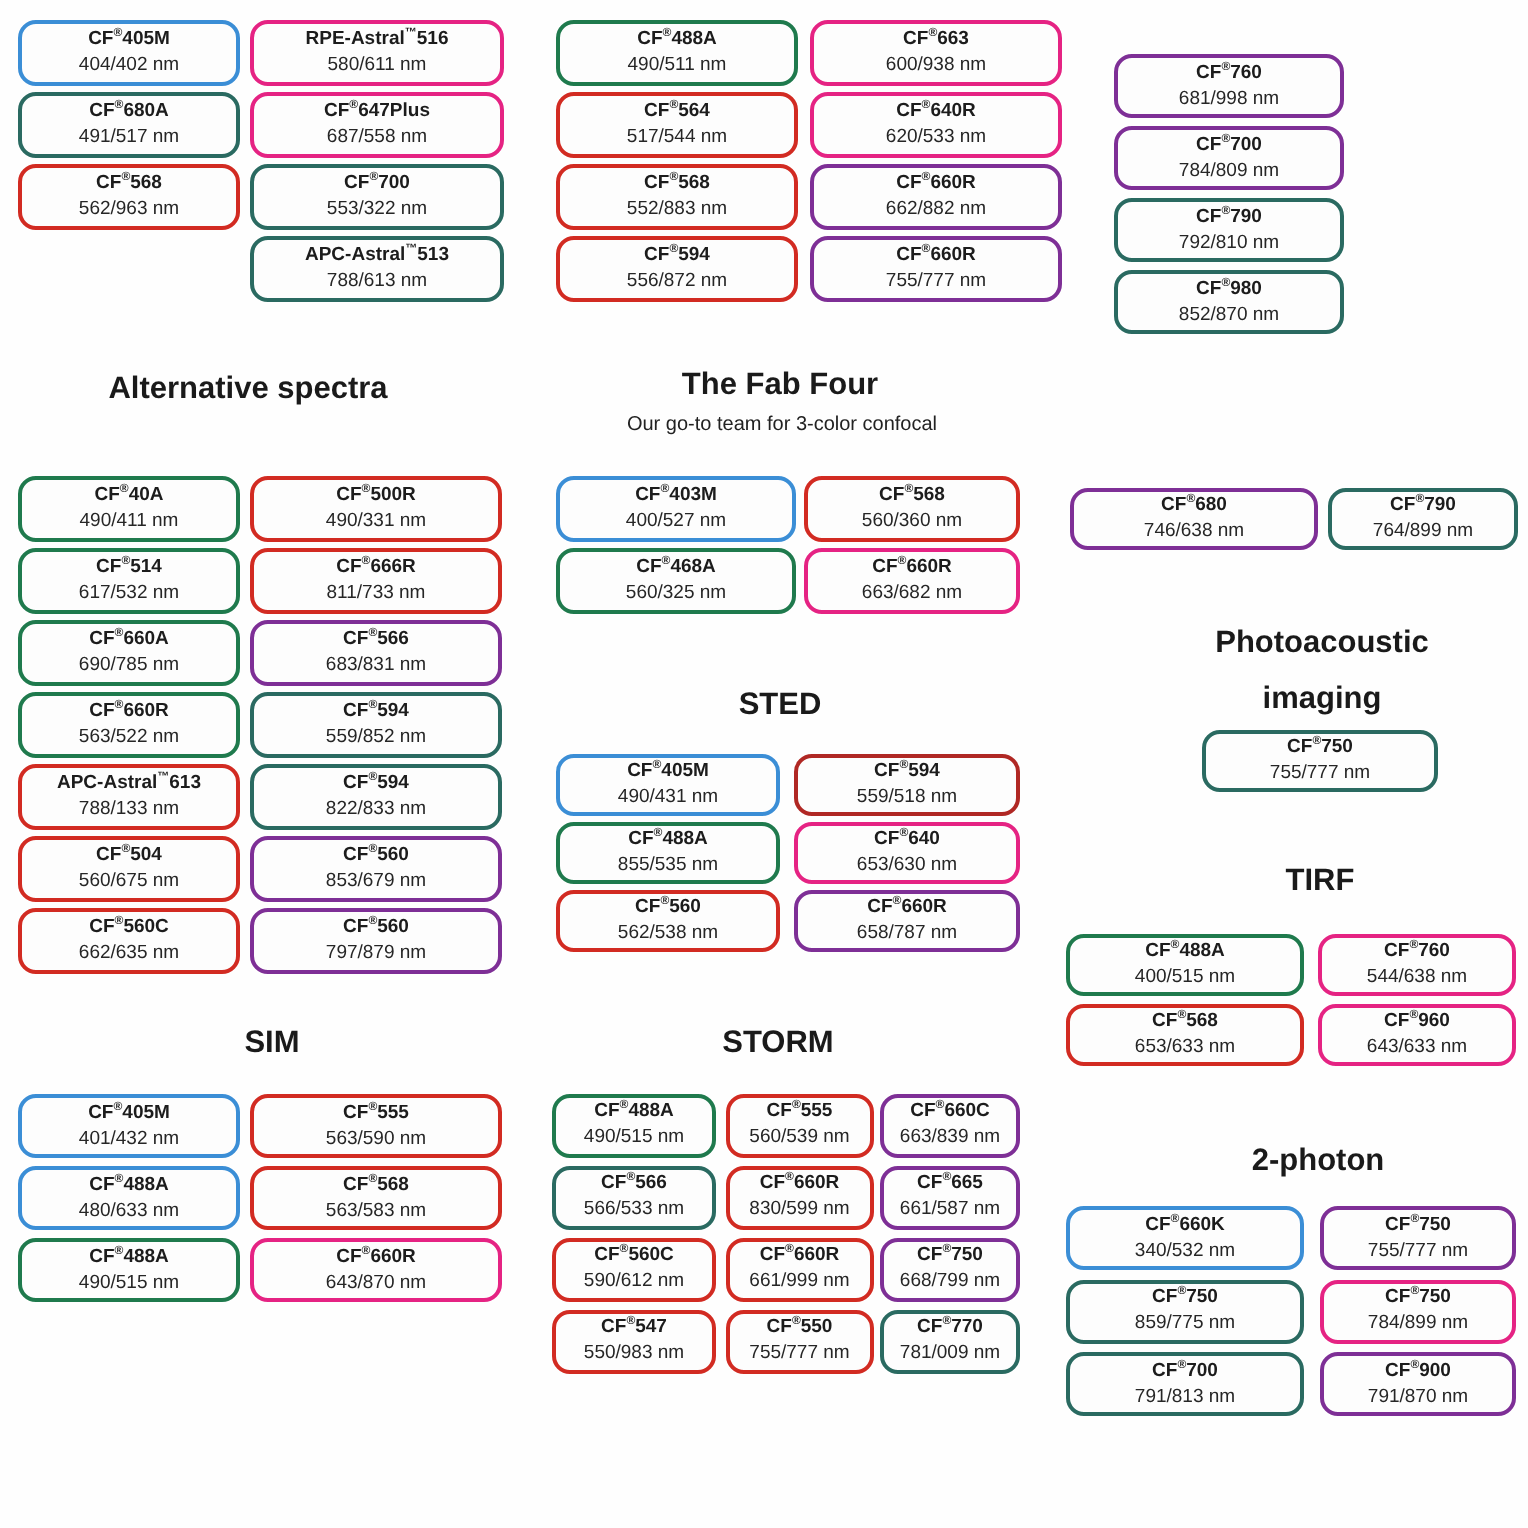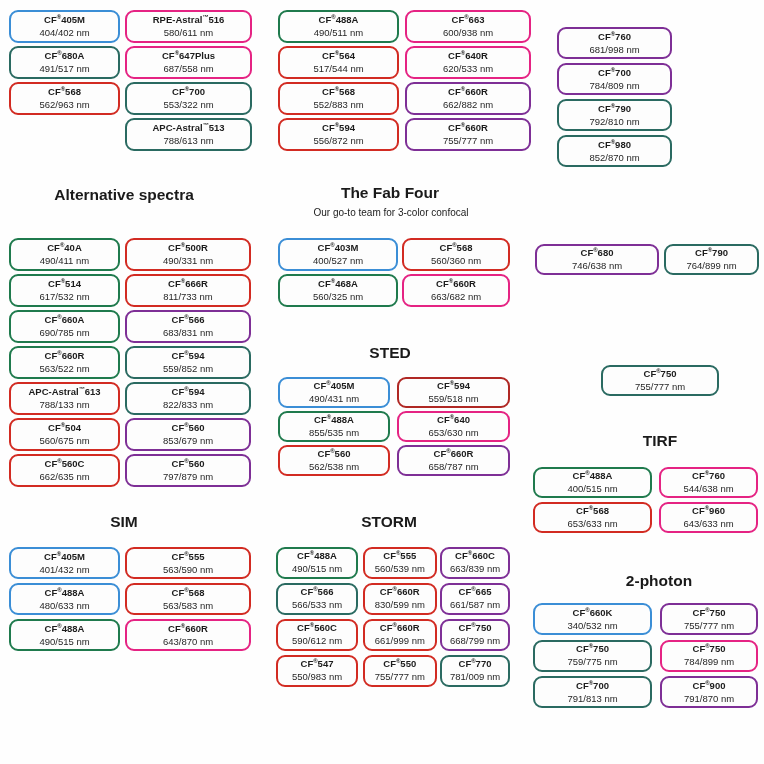--- a/index.html
+++ b/index.html
@@ -30,21 +30,21 @@
   #fab-sub{left:391px;top:207px;}
   #fab-1{left:278px;top:238px;width:120px;}#fab-1 .pill{height:32.5px;margin-bottom:3.5px;}
   #fab-2{left:402px;top:238px;width:108px;}#fab-2 .pill{height:32.5px;margin-bottom:3.5px;}
   #pair-l{left:535px;top:244px;width:124px;}#pair-l .pill{height:31px;}
   #pair-r{left:664px;top:244px;width:95px;} #pair-r .pill{height:31px;}
   #photo-title{left:661px;top:308px;line-height:28px;}
   #photo-1{left:601px;top:365px;width:118px;}#photo-1 .pill{height:31px;}
   #sted-title{left:390px;top:345px;}
   #sted-1{left:278px;top:377px;width:112px;}#sted-1 .pill{height:31px;margin-bottom:3px;}
   #sted-2{left:397px;top:377px;width:113px;}#sted-2 .pill{height:31px;margin-bottom:3px;}
-  #sim-title{left:124px;top:514px;}
+  #sim-title{left:136px;top:514px;}
   #sim-1{left:9px;top:547px;width:111px;}  #sim-1 .pill{height:32px;margin-bottom:4px;}
   #sim-2{left:125px;top:547px;width:126px;}#sim-2 .pill{height:32px;margin-bottom:4px;}
   #storm-title{left:389px;top:514px;}
   #storm-1{left:276px;top:547px;width:82px;}  #storm-1 .pill{height:31.5px;margin-bottom:4.5px;}
   #storm-2{left:363px;top:547px;width:73.5px;}#storm-2 .pill{height:31.5px;margin-bottom:4.5px;}
   #storm-3{left:440px;top:547px;width:70px;}  #storm-3 .pill{height:31.5px;margin-bottom:4.5px;}
   #tirf-title{left:660px;top:433px;}
   #tirf-1{left:533px;top:467px;width:119px;}#tirf-1 .pill{height:31px;margin-bottom:3.5px;}
   #tirf-2{left:659px;top:467px;width:99px;} #tirf-2 .pill{height:31px;margin-bottom:3.5px;}
   #twop-title{left:659px;top:573px;}
@@ -234,20 +234,24 @@
         <div class="dye-nm">746/638 nm</div>
       </div>
     </div>
   <div class="col" id="pair-r">
       <div class="pill" style="border-color: rgb(42, 106, 97);">
         <div class="dye-name">CF<span class="rmark">®</span>790</div>
         <div class="dye-nm">764/899 nm</div>
       </div>
     </div>
 
+  <div class="sec-title" id="photo-title">
+    <span>Photoacoustic</span><br>
+    <span>imaging</span>
+  </div>
   <div class="col" id="photo-1">
       <div class="pill" style="border-color: rgb(42, 106, 97);">
         <div class="dye-name">CF<span class="rmark">®</span>750</div>
         <div class="dye-nm">755/777 nm</div>
       </div>
     </div>
 
   <div class="sec-title" id="sted-title">STED</div>
   <div class="col" id="sted-1">
       <div class="pill" style="border-color: rgb(59, 142, 214);">
@@ -387,21 +391,21 @@
     </div>
 
   <div class="sec-title" id="twop-title">2-photon</div>
   <div class="col" id="twop-1">
       <div class="pill" style="border-color: rgb(59, 142, 214);">
         <div class="dye-name">CF<span class="rmark">®</span>660K</div>
         <div class="dye-nm">340/532 nm</div>
       </div>
       <div class="pill" style="border-color: rgb(42, 106, 97);">
         <div class="dye-name">CF<span class="rmark">®</span>750</div>
-        <div class="dye-nm">759/775 nm</div>
+        <div class="dye-nm">859/775 nm</div>
       </div>
       <div class="pill" style="border-color: rgb(42, 106, 97);">
         <div class="dye-name">CF<span class="rmark">®</span>700</div>
         <div class="dye-nm">791/813 nm</div>
       </div>
     </div>
   <div class="col" id="twop-2">
       <div class="pill" style="border-color: rgb(126, 47, 150);">
         <div class="dye-name">CF<span class="rmark">®</span>750</div>
         <div class="dye-nm">755/777 nm</div>

